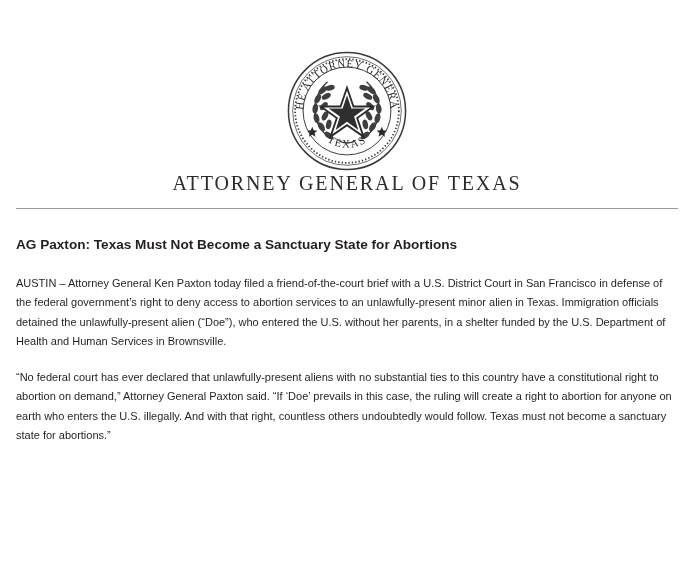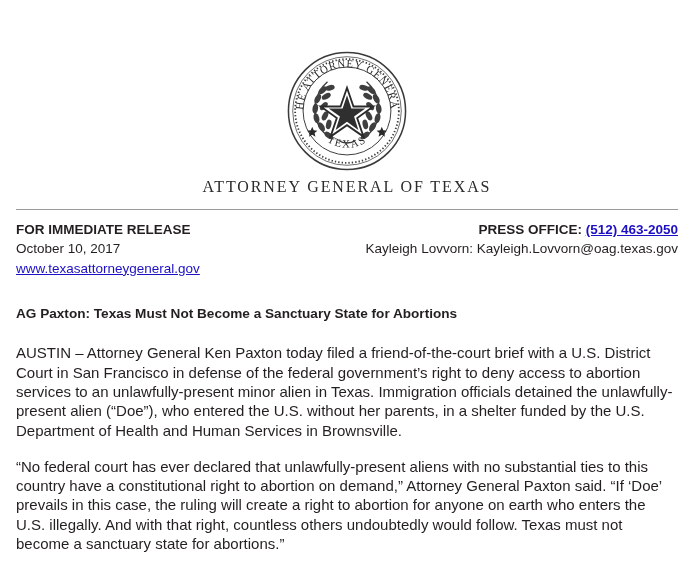--- a/index.html
+++ b/index.html
@@ -40,24 +40,23 @@
     font-size: 31px;
     letter-spacing: 2.0px;
     color: #1a1a1a;
     line-height: 1.06;
     display: inline-block;
     padding: 0 4px 3px 4px;
     border-bottom: 1px solid #8d8d8d;
   }
   .ag-subtitle {
     font-family: "Liberation Serif", serif;
-    font-size: 16px;
+    font-size: 20px;
     letter-spacing: 1.9px;
     color: #2b2b2b;
-    margin-top: 6px;
   }
 
   .rule {
     border: 0;
     border-top: 1px solid #9a9a9a;
     margin: 13px 0 0 0;
   }
 
   
   .contact {
@@ -97,21 +96,21 @@
     color: #231f20;
     margin-top: 28px;
   }
 
   
   .body-copy {
     margin-top: 22px;
   }
   .body-copy p {
     margin: 0 0 17px 0;
-    font-size: 15px;
+    font-size: 11px;
     line-height: 19.3px;
     color: #231f20;
     text-align: left;
   }
 </style>
 </head>
 <body>
 
 <div class="page">
 
@@ -175,37 +174,20 @@
 
       <polygon points="100,62 110.6,92.6 143,92.6 116.7,111.5 127,142 100,123.2 73,142 83.3,111.5 57,92.6 89.4,92.6" fill="#ffffff" stroke="#2a2a2a" stroke-width="3"></polygon>
       <polygon points="100,74 107.2,95.8 130,95.8 111.6,109.2 118.6,131 100,117.6 81.4,131 88.4,109.2 70,95.8 92.8,95.8" fill="#2f2f2f"></polygon>
     </svg>
 
     <div class="ag-subtitle">ATTORNEY GENERAL OF TEXAS</div>
   </div>
 
   <hr class="rule">
 
-  <div class="contact">
-
-    <div class="contact-left">
-      <div class="bold">FOR IMMEDIATE RELEASE</div>
-      <div class="date-line">October 10, 2017</div>
-      <a class="link" href="#">www.texasattorneygeneral.gov</a>
-    </div>
-
-    <div class="contact-right">
-      <div>
-        <span class="bold">PRESS OFFICE:</span>
-        <a class="link bold" href="#">(512) 463-2050</a>
-      </div>
-      <div class="email-line">Kayleigh Lovvorn: Kayleigh.Lovvorn@oag.texas.gov</div>
-    </div>
-
-  </div>
 
   <div class="headline">AG Paxton: Texas Must Not Become a Sanctuary State for Abortions</div>
 
   <div class="body-copy">
     <p>AUSTIN – Attorney General Ken Paxton today filed a friend-of-the-court brief with a U.S. District Court in San Francisco in defense of the federal government’s right to deny access to abortion services to an unlawfully-present minor alien in Texas. Immigration officials detained the unlawfully-present alien (“Doe”), who entered the U.S. without her parents, in a shelter funded by the U.S. Department of Health and Human Services in Brownsville.</p>
     <p>“No federal court has ever declared that unlawfully-present aliens with no substantial ties to this country have a constitutional right to abortion on demand,” Attorney General Paxton said. “If ‘Doe’ prevails in this case, the ruling will create a right to abortion for anyone on earth who enters the U.S. illegally. And with that right, countless others undoubtedly would follow. Texas must not become a sanctuary state for abortions.”</p>
   </div>
 
 </div>
 

